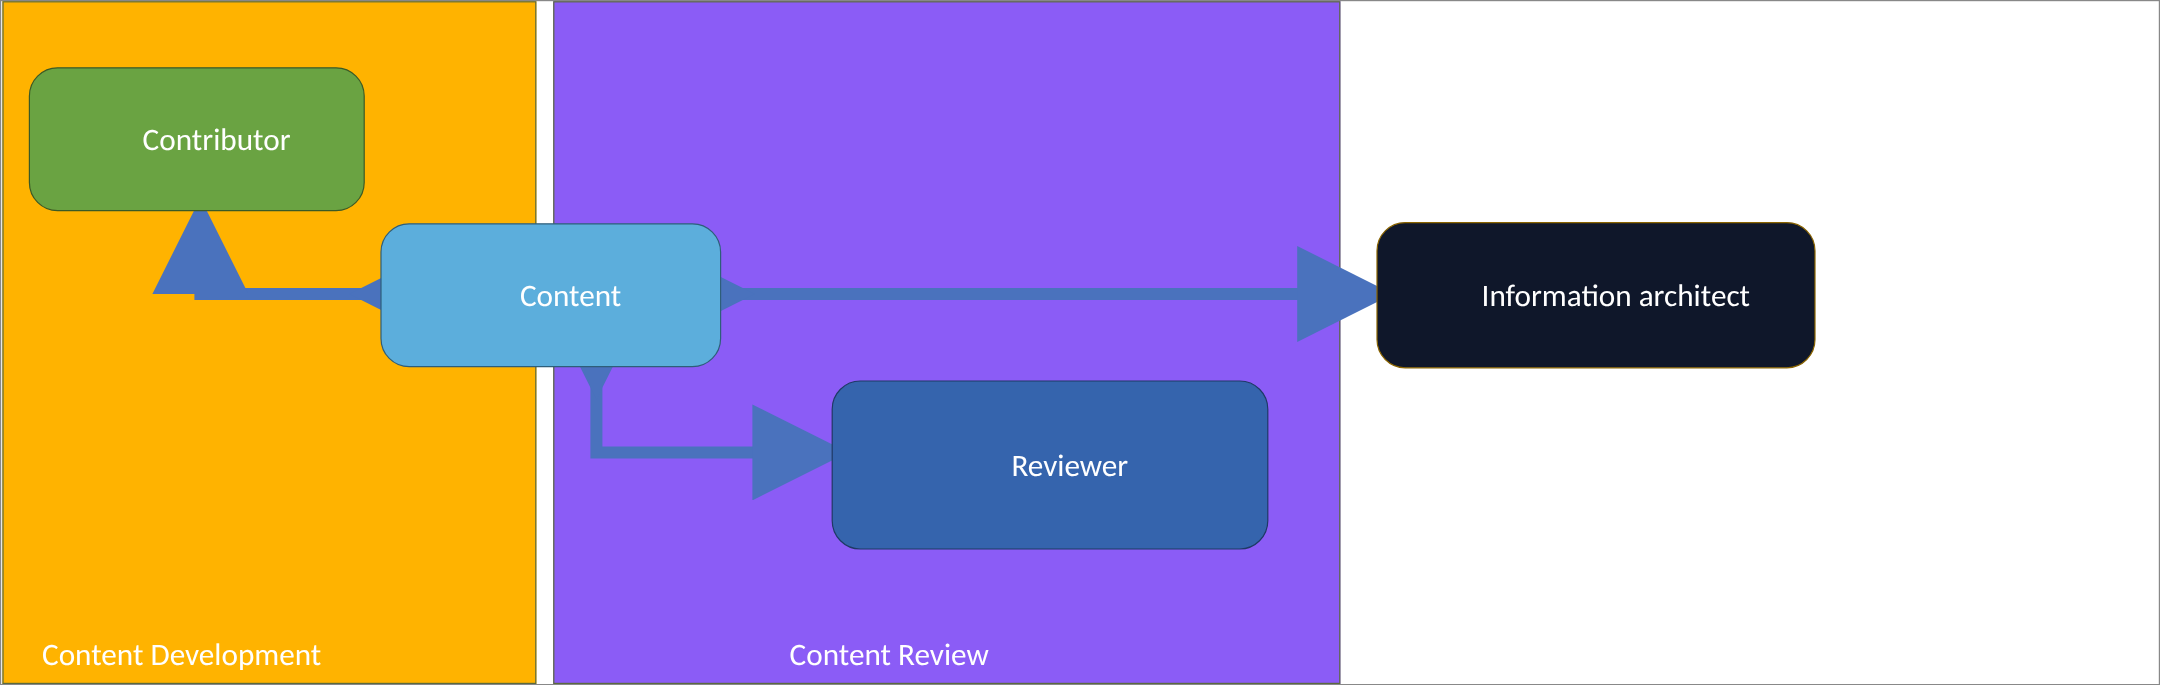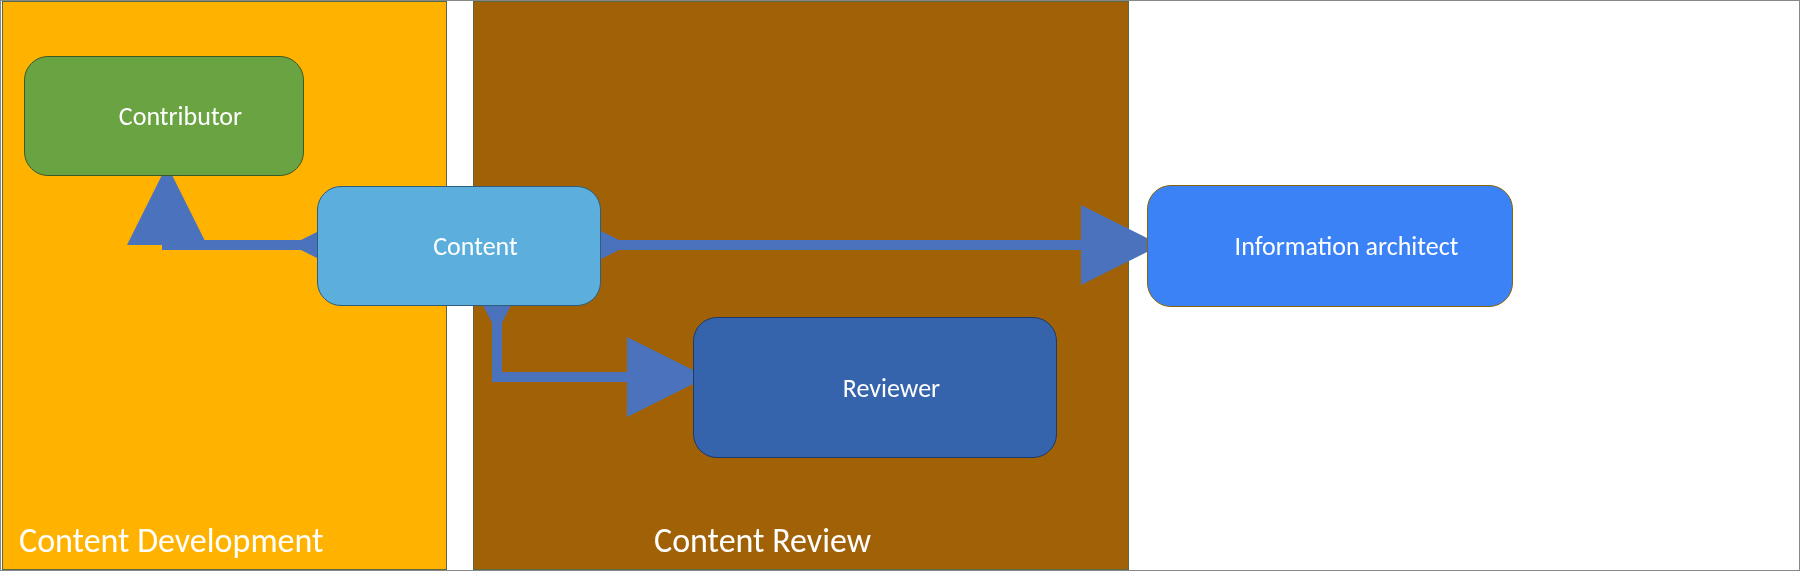--- a/index.html
+++ b/index.html
@@ -20,23 +20,24 @@
   .panel {
     position: absolute;
     top: 0;
     height: 569px;
     border: 1px solid #5b6a3e;
     box-sizing: border-box;
   }
   .panel-label {
     position: absolute;
     bottom: 8px;
-    font-size: 34px;
+    font-size: 26px;
     color: #ffffff;
     font-weight: 400;
+    margin-left: 16px;
   }
   .node {
     position: absolute;
     border-radius: 24px;
     box-sizing: border-box;
     display: flex;
     align-items: center;
     justify-content: center;
     color: #ffffff;
     font-size: 26px;
@@ -54,21 +55,21 @@
 </style>
 </head>
 <body>
 
 <div class="stage">
 
   <div class="panel" style="left:1px; width:445px; background:#FFB300;">
     <div class="panel-label" style="left:16px;">Content Development</div>
   </div>
 
-  <div class="panel" style="left:472px; width:656px; background:#a16207;">
+  <div class="panel" style="left:460px; width:656px; background:#8b5cf6;">
     <div class="panel-label" style="left:180px;">Content Review</div>
   </div>
 
 
   <svg class="arrows" viewBox="0 0 1800 571">
     <defs>
       <marker id="arrowhead" markerWidth="8" markerHeight="8" refX="6" refY="4" orient="auto">
         <polygon points="0 0, 8 4, 0 8" fill="#4A72BD"></polygon>
       </marker>
     </defs>
@@ -85,17 +86,17 @@
   </div>
 
   <div class="node" style="left:316px; top:185px; width:284px; height:120px; background:#5CAEDC; border:1.5px solid #2E5E7A;">
     <span>Content</span>
   </div>
 
   <div class="node" style="left:692px; top:316px; width:364px; height:141px; background:#3564AD; border:1.5px solid #1E3A66;">
     <span>Reviewer</span>
   </div>
 
-  <div class="node" style="left:1146px; top:184px; width:366px; height:122px; background:#3b82f6; border:1.5px solid #8A6400;">
+  <div class="node" style="left:1146px; top:184px; width:366px; height:122px; background:#0f172a; border:1.5px solid #8A6400;">
     <span>Information architect</span>
   </div>
 
 </div>
 
 </body></html>

